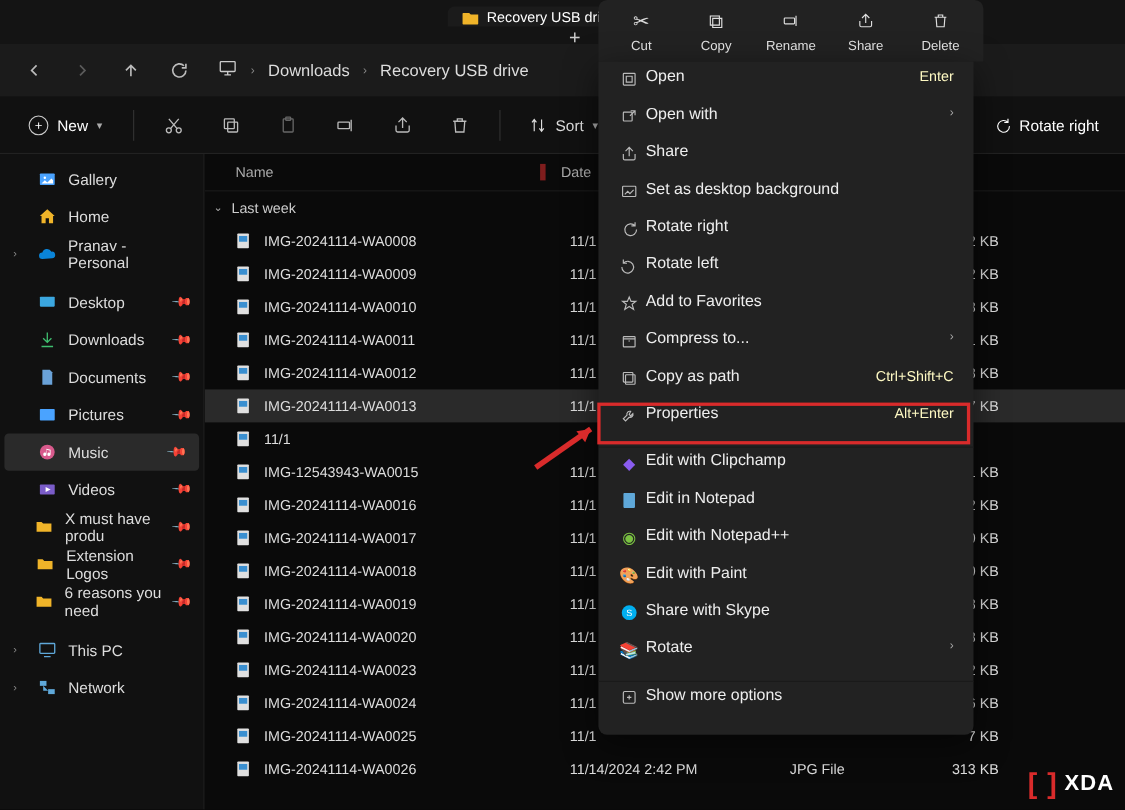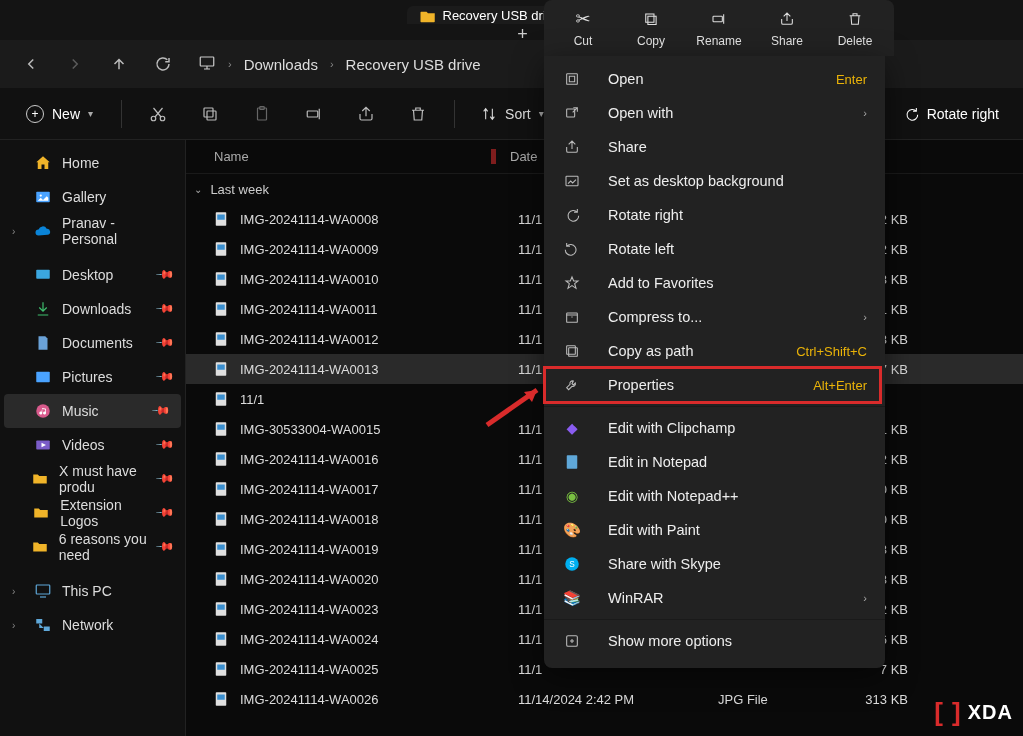--- a/index.html
+++ b/index.html
@@ -54,23 +54,23 @@
   .file-row .f-date { width: 200px; }
   .file-row .f-type { width: 120px; }
   .file-row .f-size { width: 100px; text-align: right; padding-right: 30px; }
 
   
   .ctx-wrap { position: absolute; left: 544px; top: 0; z-index: 100; }
   .ctx-top { display: flex; background: #222; border-radius: 8px 8px 0 0; padding: 8px 14px; gap: 18px; }
   .ctx-top-item { display: flex; flex-direction: column; align-items: center; gap: 4px; color: #ddd; font-size: 12px; width: 50px; }
   .ctx-top-item .ti { height: 22px; display: flex; align-items: center; justify-content: center; font-size: 18px; }
   .ctx { background: #222; width: 341px; border-radius: 0 0 8px 8px; padding: 6px 0 10px 0; box-shadow: 0 8px 30px rgba(0,0,0,.5); }
-  .ctx-item { display: flex; align-items: center; height: 34px; padding: 0 18px; color: #eee; font-size: 14.5px; gap: 26px; }
+  .ctx-item { display: flex; height: 34px; padding: 0 18px; color: #eee; font-size: 14.5px; gap: 5px; }
   .ctx-item .ci { width: 20px; height: 20px; display: flex; align-items: center; justify-content: center; }
-  .ctx-item .shortcut { margin-left: auto; color: #eab308; font-size: 13px; }
+  .ctx-item .shortcut { margin-left: auto; color: #fef9c3; font-size: 13px; }
   .ctx-item .sub-chev { margin-left: auto; color: #aaa; font-size: 11px; }
   .ctx-sep { height: 1px; background: #1a1a1a; margin: 4px 0; }
   .highlighted { position: relative; }
   .red-box { position: absolute; left: -1px; right: 3px; top: -2px; bottom: -2px; border: 3px solid #d92b2b; pointer-events: none; }
 
   
   .arrow-ann { position: absolute; left: 482px; top: 380px; z-index: 200; pointer-events: none; }
 
   
   .xda { position: absolute; right: 10px; bottom: 8px; z-index: 300; display: flex; align-items: center; gap: 6px; color: #fff; font-weight: 600; font-size: 20px; letter-spacing: 1px; }
@@ -190,37 +190,37 @@
       </svg>
     <span>Rotate right</span>
   </div>
 </div>
 
 <div class="main">
 
   <div class="sidebar">
     <div class="side-item">
       <span class="expand"></span>
-      <span class="side-ico">
-          <svg class="ico-fill" viewBox="0 0 24 24">
-            <path fill="#f0b429" d="M12 3l9 8h-2v9h-5v-6h-4v6H5v-9H3z"></path>
-          </svg>
-        </span>
-      <span>Home</span>
-    </div>
-    <div class="side-item">
-      <span class="expand"></span>
       <span class="side-ico blue">
           <svg class="ico-fill" viewBox="0 0 24 24">
             <rect fill="#4aa3ff" x="3" y="5" width="18" height="14" rx="1"></rect>
             <circle fill="#fff" cx="9" cy="10" r="1.5"></circle>
             <path fill="#fff" d="M5 17l4-4 3 3 5-5 2 2v4z"></path>
           </svg>
         </span>
       <span>Gallery</span>
+    </div>
+    <div class="side-item">
+      <span class="expand"></span>
+      <span class="side-ico">
+          <svg class="ico-fill" viewBox="0 0 24 24">
+            <path fill="#f0b429" d="M12 3l9 8h-2v9h-5v-6h-4v6H5v-9H3z"></path>
+          </svg>
+        </span>
+      <span>Home</span>
     </div>
     <div class="side-item">
       <span class="expand">›</span>
       <span class="side-ico blue">
           <svg class="ico-fill" viewBox="0 0 24 24">
             <path fill="#0a84d8" d="M6 18a4 4 0 0 1 0-8 6 6 0 0 1 11-1 4 4 0 0 1 1 8z"></path>
           </svg>
         </span>
       <span>Pranav - Personal</span>
     </div>
@@ -436,21 +436,21 @@
     <span class="f-type"></span>
     <span class="f-size">0 KB</span>
         </div>
         <div class="file-row">
     <span class="fi">
       <svg class="ico-fill" viewBox="0 0 24 24">
               <rect fill="#e0e0e0" x="5" y="3" width="14" height="18" rx="1"></rect>
               <rect fill="#3a8fd0" x="7" y="6" width="10" height="7"></rect>
             </svg>
     </span>
-    <span class="f-name">IMG-30533004-WA0015</span>
+    <span class="f-name">IMG-12543943-WA0015</span>
     <span class="f-date">11/1</span>
     <span class="f-type"></span>
     <span class="f-size">1 KB</span>
         </div>
         <div class="file-row">
     <span class="fi">
       <svg class="ico-fill" viewBox="0 0 24 24">
               <rect fill="#e0e0e0" x="5" y="3" width="14" height="18" rx="1"></rect>
               <rect fill="#3a8fd0" x="7" y="6" width="10" height="7"></rect>
             </svg>
@@ -713,21 +713,21 @@
         <span class="ci">
           <svg class="ico-fill" viewBox="0 0 24 24">
             <circle fill="#00aff0" cx="12" cy="12" r="9"></circle>
             <text x="12" y="16" font-size="11" text-anchor="middle" fill="#fff">S</text>
           </svg>
         </span>
         <span>Share with Skype</span>
       </div>
     <div class="ctx-item">
         <span class="ci">📚</span>
-        <span>WinRAR</span>
+        <span>Rotate</span>
         <span class="sub-chev">›</span>
       </div>
     <div class="ctx-sep"></div>
     <div class="ctx-item">
         <span class="ci gray-ico">
           <svg class="ico16" viewBox="0 0 24 24">
             <rect x="4" y="4" width="16" height="16" rx="2"></rect>
             <path d="M9 12h6M12 9v6"></path>
           </svg>
         </span>

